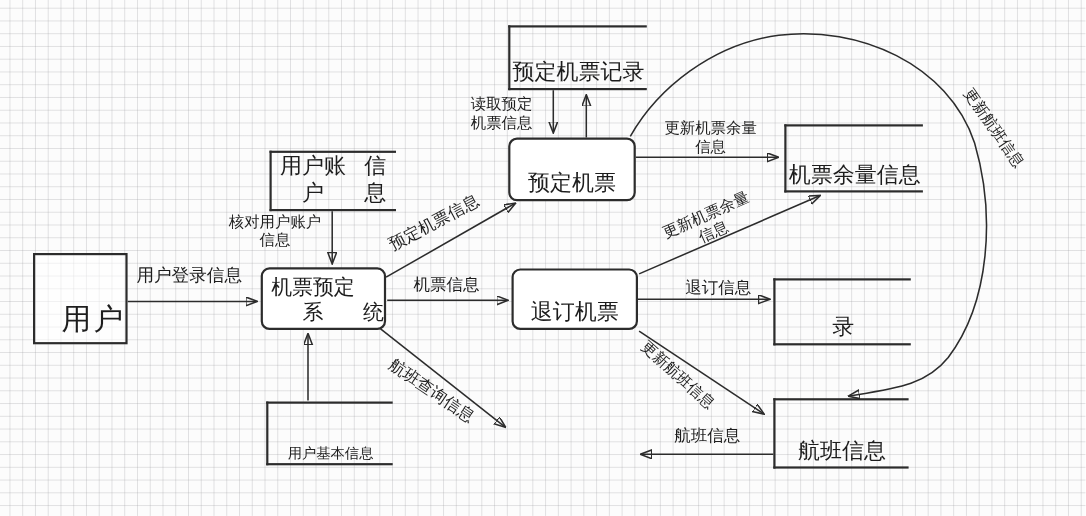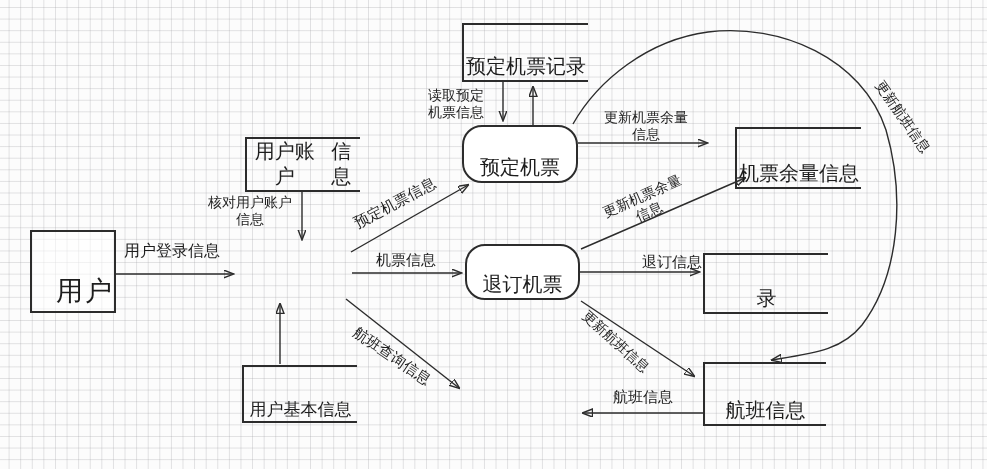--- a/index.html
+++ b/index.html
@@ -13,21 +13,21 @@
       linear-gradient(to bottom, rgba(160,160,165,0.30) 1px, transparent 1px);
     background-size:11.6px 11.6px;
     background-position:-3px 7px;
     font-family:"Liberation Serif","DejaVu Serif",serif;
     color:#1d1d1d;
   }
   #arrows{position:absolute;left:0;top:0;}
   #arrows path, #arrows line{stroke:#2c2c2c;stroke-width:1.4;fill:none;}
   .node{position:absolute;display:flex;flex-direction:row;align-items:flex-end;justify-content:center;text-align:center;box-sizing:border-box;line-height:1.25;font-family:Liberation Mono, monospace;}
   .entity{border:2px solid #2c2c2c;background:rgba(255,255,255,0.55);font-size:27px;letter-spacing:2px;padding-left:24px;}
-  .process{border:2px solid #2c2c2c;border-radius:20px;background:#fff;font-size:20px;}
+  .process{border:2px solid #2c2c2c;border-radius:8px;background:#fff;font-size:20px;}
   .process.small{font-size:19px;}
   .store{border-left:2px solid #2c2c2c;border-top:2px solid #2c2c2c;border-bottom:2px solid #2c2c2c;background:transparent;font-size:20px;}
   .node span{display:block;}
   .flabel{position:absolute;text-align:center;font-size:15px;line-height:1.2;white-space:nowrap;}
   .flabel.two{white-space:normal;}
   .rot{transform-origin:center center;}
 </style>
 </head>
 <body>
 
@@ -52,40 +52,44 @@
     <line x1="580" y1="272" x2="699" y2="272" marker-end="url(#ah)"></line>
     <line x1="581" y1="301" x2="694" y2="376" marker-end="url(#ah)"></line>
     <line x1="703" y1="413" x2="583" y2="413" marker-end="url(#ah)"></line>
     <path d="M573,124 C598,80 648,40 708,32 C780,23 862,58 886,130 C905,195 900,275 862,325 C842,350 815,353 772,360" marker-end="url(#ah)"></path>
   </svg>
 
   <div class="node entity" style="left:30px;top:230px;width:86px;height:83px;">
     <span>用户</span>
   </div>
 
+  <div class="node process small" style="left:237px;top:243px;width:114px;height:57px;">
+    <span>机票预定系</span>
+    <span>统</span>
+  </div>
   <div class="node process" style="left:462px;top:125px;width:116px;height:58px;">
     <span>预定机票</span>
   </div>
   <div class="node process" style="left:465px;top:244px;width:115px;height:56px;">
     <span>退订机票</span>
   </div>
 
   <div class="node store" style="left:462px;top:23px;width:126px;height:59px;">
     <span>预定机票记</span>
     <span>录</span>
   </div>
   <div class="node store" style="left:245px;top:137px;width:115px;height:55px;font-size:20px;">
     <span>用户账户</span>
     <span>信息</span>
   </div>
-  <div class="node store" style="left:242px;top:365px;width:115px;height:58px;font-size:17px;">
+  <div class="node store" style="left:242px;top:365px;width:115px;height:58px;font-size:13px;">
     <span>用户基本</span>
     <span>信息</span>
   </div>
-  <div class="node store" style="left:735px;top:113px;width:126px;height:62px;margin-top:14px;">
+  <div class="node store" style="left:713px;top:113px;width:126px;height:62px;">
     <span>机票余量信</span>
     <span>息</span>
   </div>
   <div class="node store" style="left:703px;top:253px;width:125px;height:61px;">
     <span>录</span>
   </div>
   <div class="node store" style="left:703px;top:362px;width:123px;height:64px;">
     <span>航班信息</span>
   </div>
 
@@ -110,21 +114,21 @@
   <div class="flabel two" style="left:596px;top:110px;width:100px;font-size:14px;">
     <span style="display:block;">更新机票余量</span>
     <span style="display:block;">信息</span>
   </div>
 
   <div class="flabel two rot" style="left:596px;top:188px;width:100px;font-size:14px;transform:rotate(-24deg);">
     <span style="display:block;">更新机票余量</span>
     <span style="display:block;">信息</span>
   </div>
 
-  <div class="flabel" style="left:613px;top:253px;width:80px;padding-left:19px;">退订信息</div>
+  <div class="flabel" style="left:613px;top:253px;width:80px;">退订信息</div>
 
   <div class="flabel rot" style="left:567px;top:334px;width:96px;font-size:14px;transform:rotate(42deg);">更新航班信息</div>
 
   <div class="flabel" style="left:603px;top:388px;width:80px;">航班信息</div>
 
   <div class="flabel rot" style="left:854px;top:109px;width:96px;font-size:14px;transform:rotate(55deg);">更新航班信息</div>
 
 </div>
 
 </body></html>

